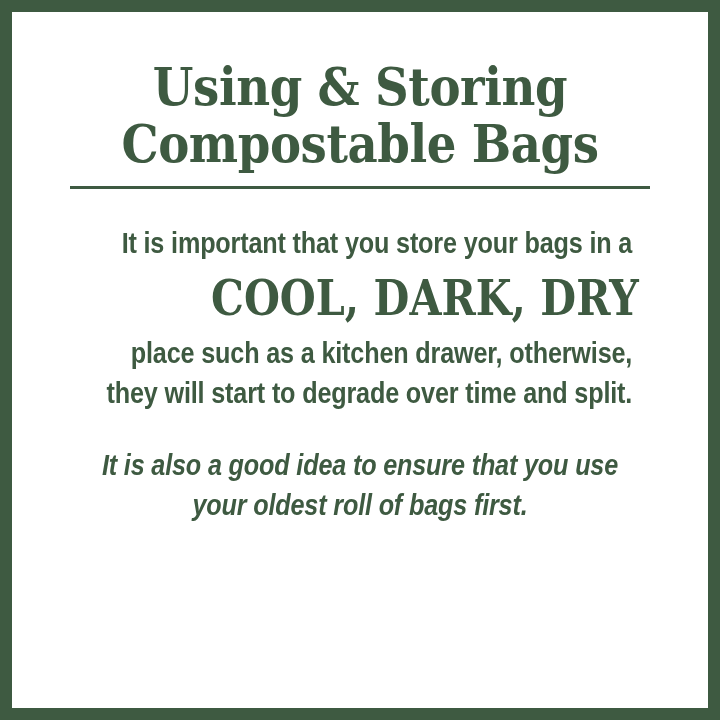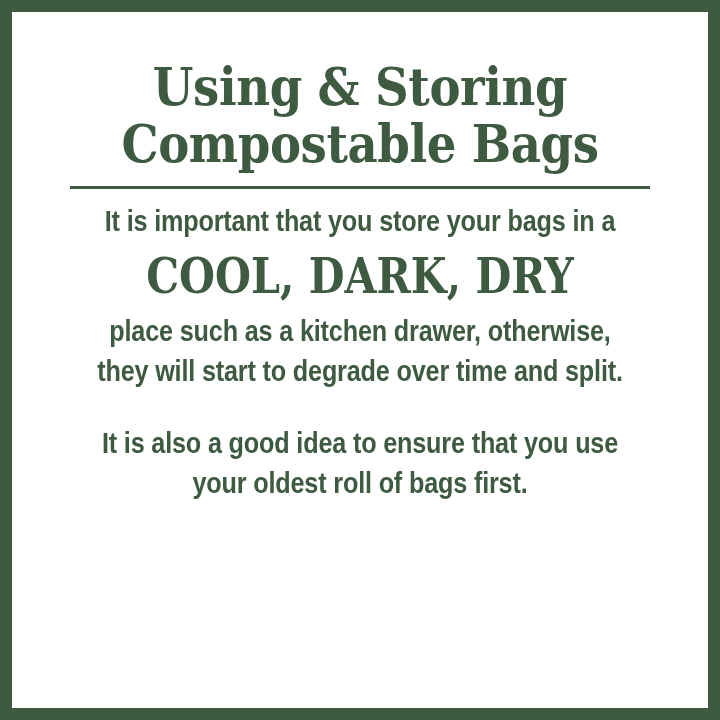--- a/index.html
+++ b/index.html
@@ -66,23 +66,23 @@
     color: #3E5A41;
   }
 
   .para .bline {
     display: block;
     white-space: nowrap;
     transform: scaleX(0.84);
     transform-origin: center center;
   }
 
-  .para-1 { margin-top: 12px; }
+  .para-1 { margin-top: 34px; text-align: right; }
   .para-2 { margin-top: 28px; }
-  .para-3 { margin-top: 32px; }
+  .para-3 { margin-top: 32px; font-style: italic; }
 
   
   .emphasis {
     font-family: "DejaVu Serif", "Liberation Serif", serif;
     font-weight: bold;
     font-size: 48px;
     line-height: 62px;
     letter-spacing: 0px;
     color: #3E5A41;
     white-space: nowrap;

